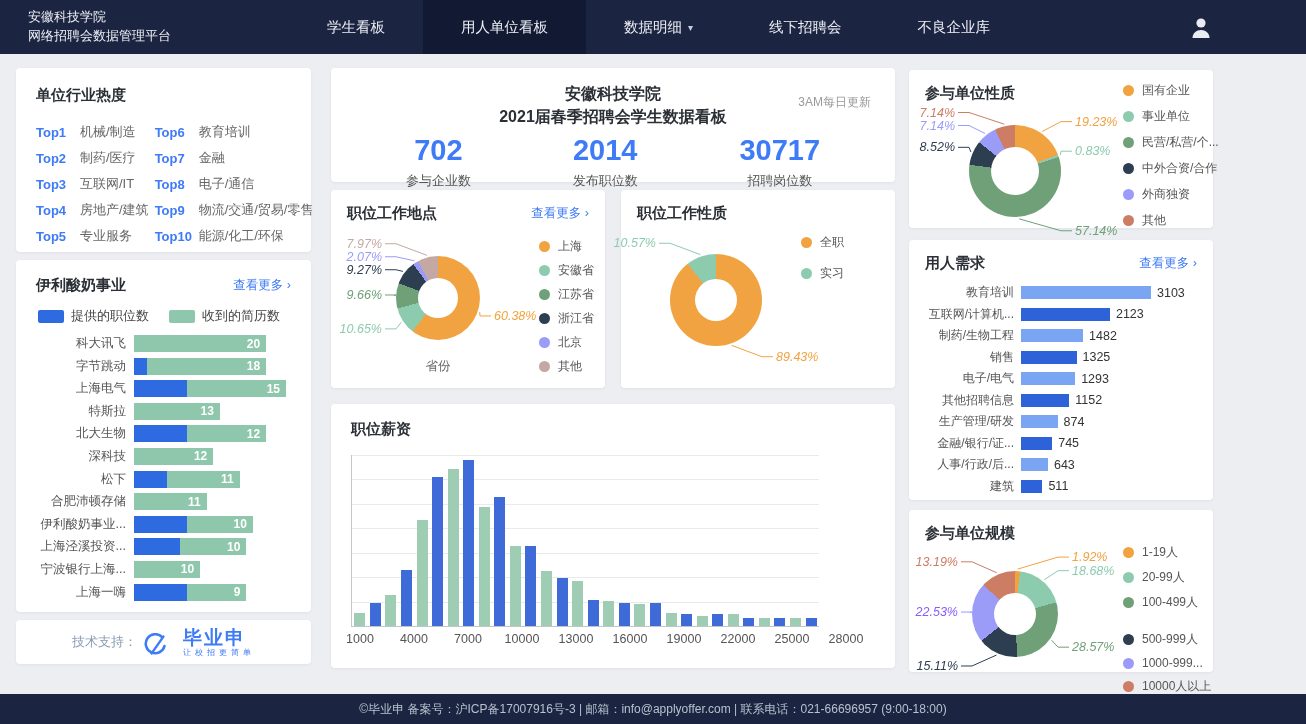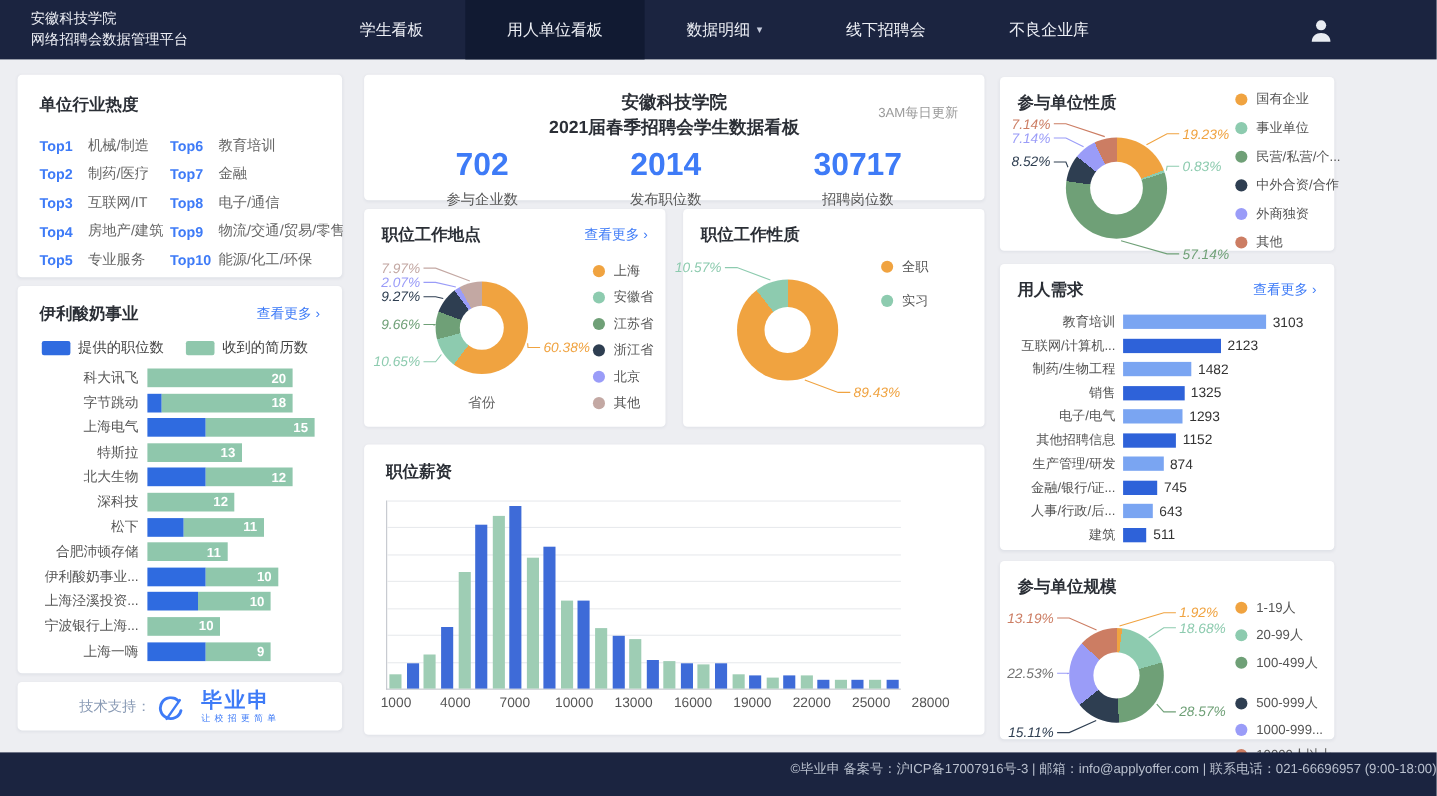--- a/index.html
+++ b/index.html
@@ -92,22 +92,22 @@
   
   .card-nature { height:158px; padding:14px 16px; margin-bottom:12px; }
   .card-demand { height:260px; padding:14px 16px; margin-bottom:10px; }
   .card-scale  { height:162px; padding:14px 16px; }
   .dm-rows { margin-top:10px; }
   .dm-row { display:flex; align-items:center; height:19px; margin-bottom:2.5px; }
   .dm-label { width:96px; flex:none; text-align:right; padding-right:7px; font-size:12px; color:#555; white-space:nowrap; }
   .dm-bar { height:13px; flex:none; }
   .dm-value { font-size:12.5px; color:#333; margin-left:6px; }
   
-  .footer { position:absolute; left:0; bottom:0; width:1306px; height:40px; background:#1B2440;
-    color:#B9C0CE; font-size:12px; text-align:right; line-height:30px; }
+  .footer { position:absolute; left:0; bottom:0; width:1306px; height:30px; background:#1B2440;
+    color:#B9C0CE; font-size:12px; text-align:center; line-height:30px; }
 </style>
 </head>
 <body>
 
 <div class="navbar">
   <div class="logo">
     <div>安徽科技学院</div>
     <div>网络招聘会数据管理平台</div>
   </div>
   <div class="nav-items">
@@ -709,21 +709,21 @@
           </div>
           <svg width="172" height="110" class="donut-svg">
             <polyline points="67.88215020463971,12.808453309049398 43,1.824040858129237 32,1.824040858129237" fill="none" stroke="#CC7D63" stroke-width="1"></polyline>
             <polyline points="41.02638109518434,52.45934994096398 43,52.04850992522105 32,52.04850992522105" fill="none" stroke="#9A9CF8" stroke-width="1"></polyline>
             <polyline points="67.54629998348202,95.04218507463221 43,105.98676776120081 32,105.98676776120081" fill="none" stroke="#2E3E51" stroke-width="1"></polyline>
             <polyline points="88.71269040994746,9.081837629531428 129,-2.8963390025935283 140,-2.8963390025935283" fill="none" stroke="#F0A340" stroke-width="1"></polyline>
             <polyline points="115.2466563767855,19.800101012163324 129,10.680127948740207 140,10.680127948740207" fill="none" stroke="#8DCBAF" stroke-width="1"></polyline>
             <polyline points="122.59593393112608,80.18659236534327 129,87.16968366276815 140,87.16968366276815" fill="none" stroke="#6FA077" stroke-width="1"></polyline>
           </svg>
           <div class="dlabel" style="color: rgb(204, 125, 99); top: -5.17596px; right: 143px;">13.19%</div>
-          <div class="dlabel" style="color: #737373; top: 45.0485px; right: 143px;">22.53%</div>
+          <div class="dlabel" style="color: #8b5cf6; top: 45.0485px; right: 143px;">22.53%</div>
           <div class="dlabel" style="color: rgb(46, 62, 81); top: 98.9868px; right: 143px; margin-left: 48px;">15.11%</div>
           <div class="dlabel" style="color: rgb(240, 163, 64); top: -9.89634px; left: 143px;">1.92%</div>
           <div class="dlabel" style="color: rgb(141, 203, 175); top: 3.68013px; left: 143px;">18.68%</div>
           <div class="dlabel" style="color: rgb(111, 160, 119); top: 80.1697px; left: 143px;">28.57%</div>
         </div>
       <div class="legend" style="left:214px; top:34px;">
           <div class="lg-row" style="margin-bottom:8px">
          <span class="lg-dot" style="background:#F0A340"></span>
          <span class="lg-txt">1-19人</span>
           </div>

